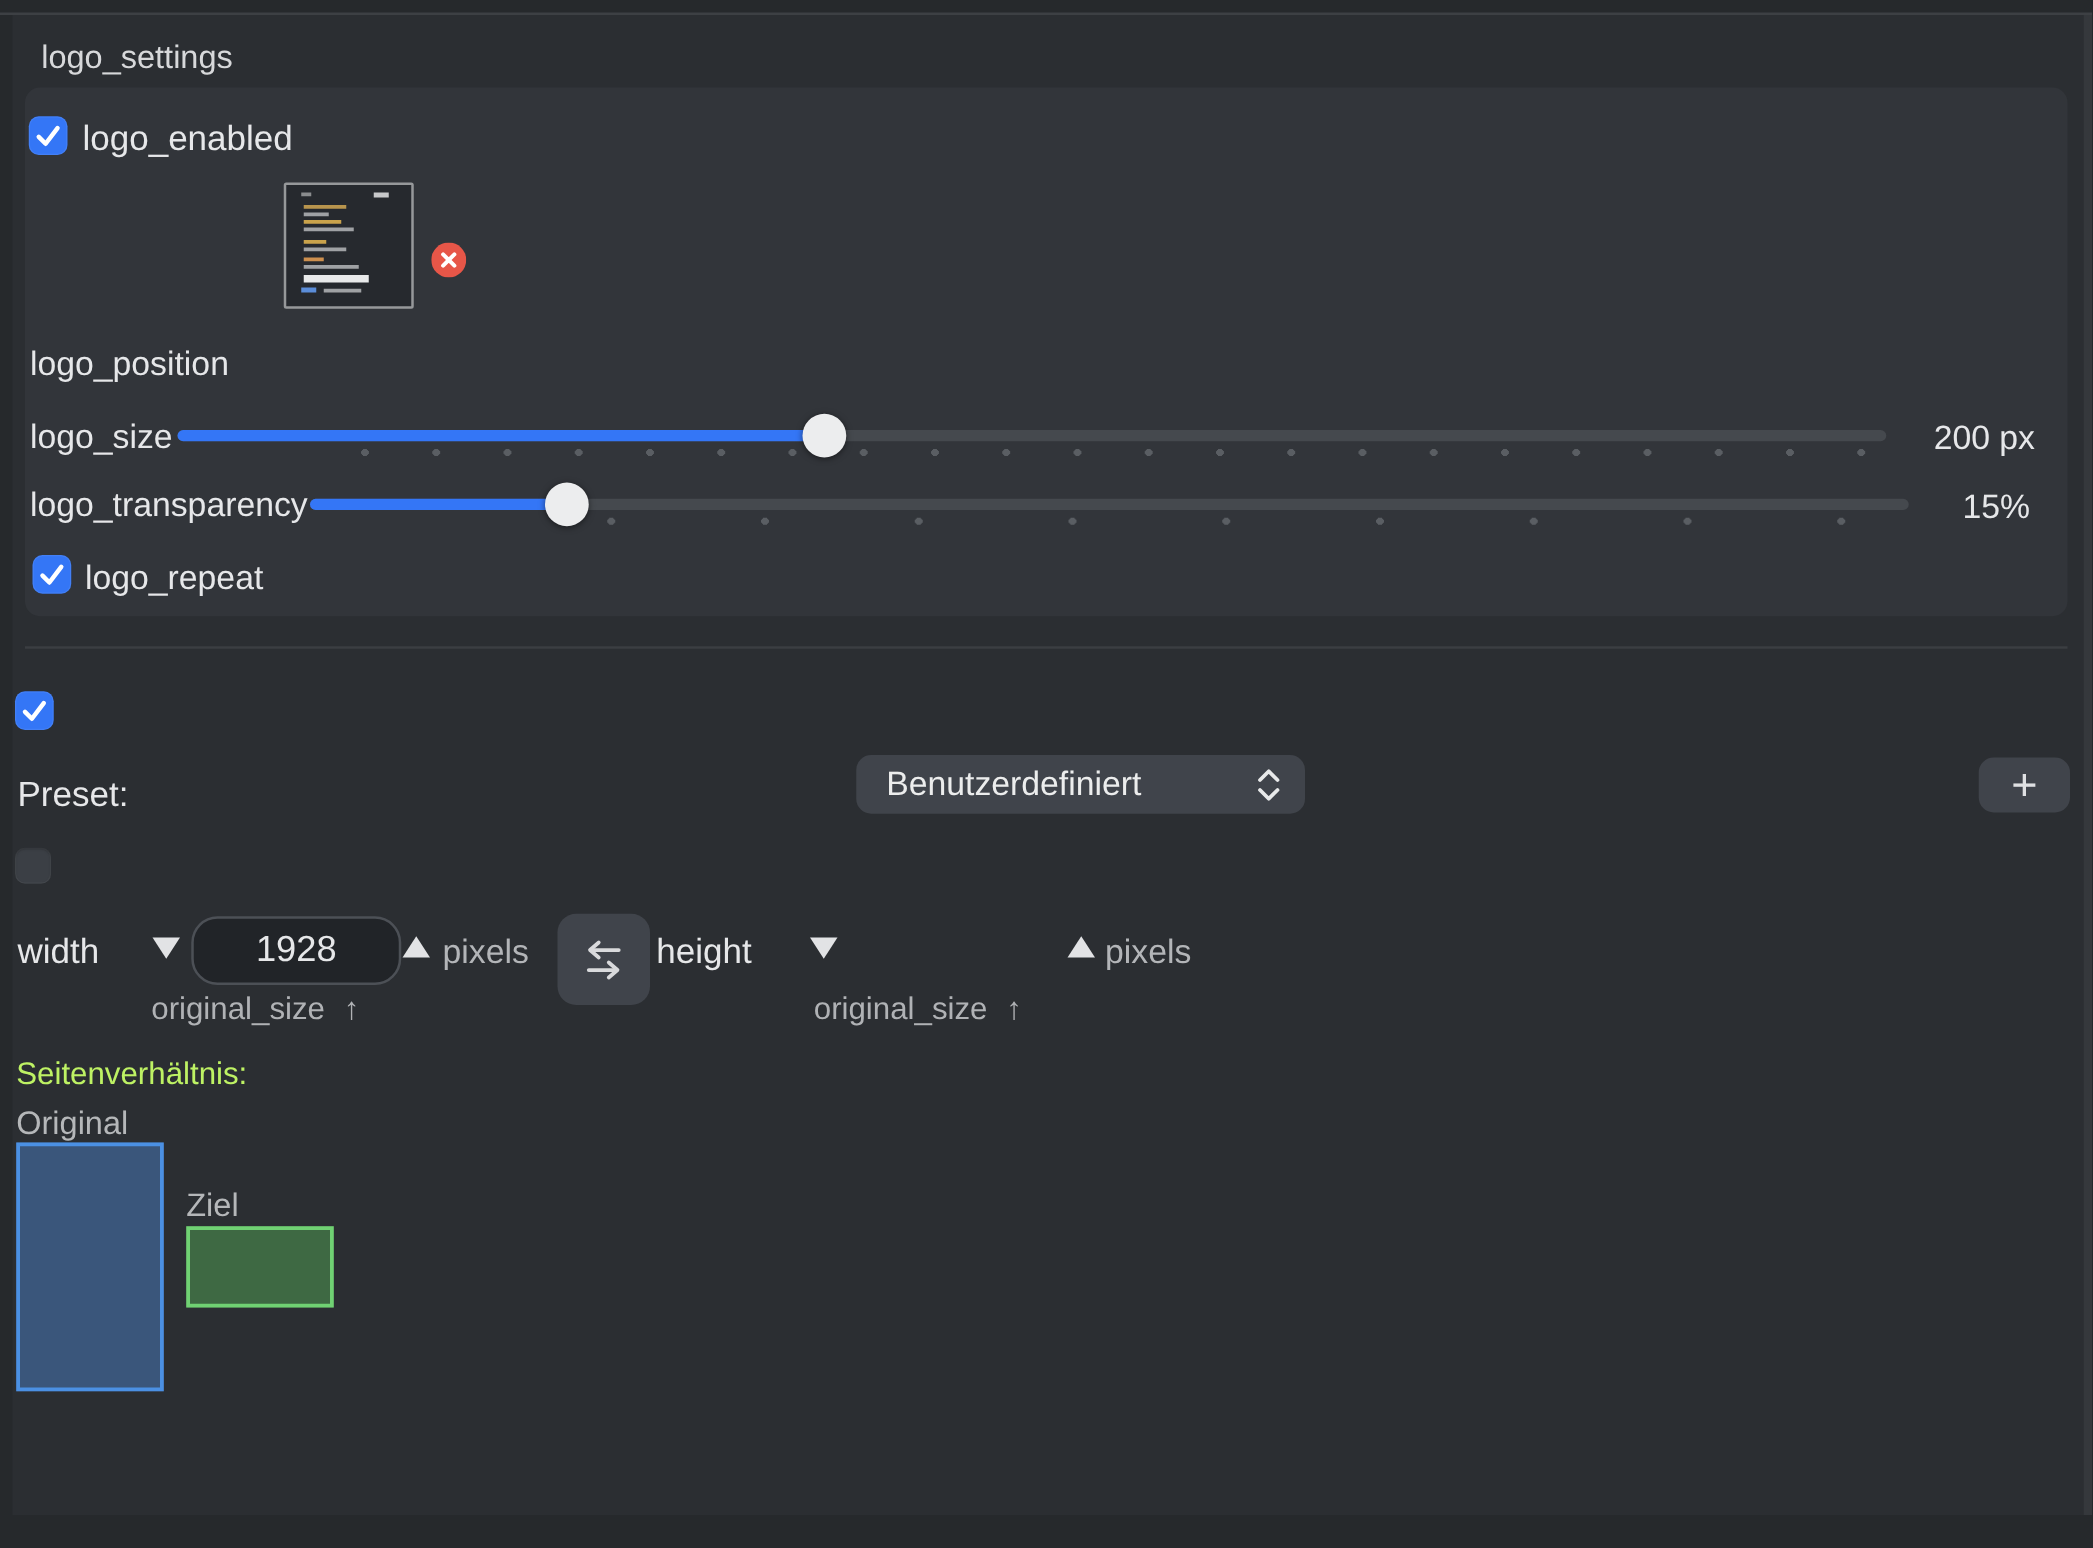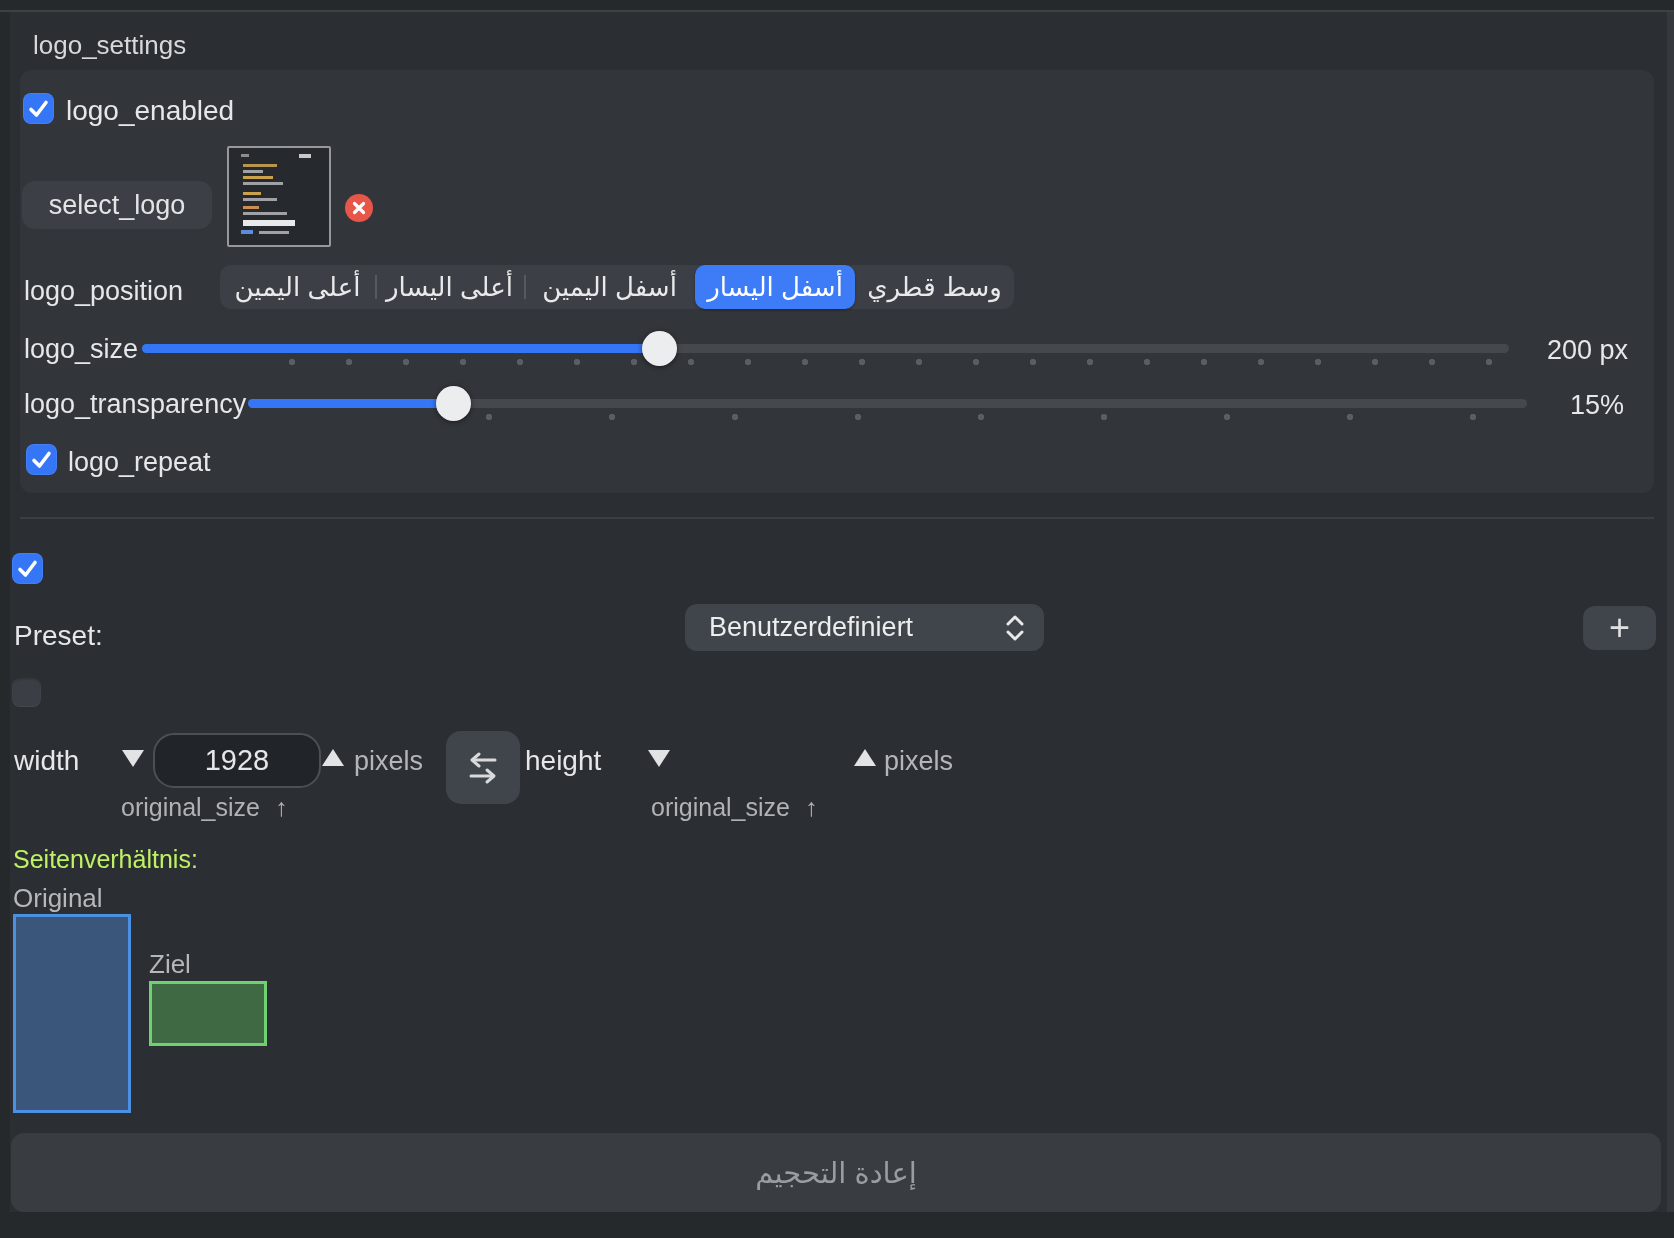--- a/index.html
+++ b/index.html
@@ -88,41 +88,29 @@
 
   <div class="abs groupbox"></div>
 
   <div class="abs cb" style="left:23px;top:93px;">
     <svg width="31" height="31" viewBox="0 0 31 31">
       <path d="M8 16.5 L13.5 22 L23 9.5" stroke="#ffffff" stroke-width="3.6" fill="none" stroke-linecap="round" stroke-linejoin="round"></path>
     </svg>
   </div>
   <div class="abs lbl" style="left:66px;top:95px;font-size:28px;">logo_enabled</div>
 
-  <div class="abs btn" style="left:22px;top:181px;width:190px;height:48px;font-size:27px;">
-    <span>select_logo</span>
-  </div>
   <div class="abs thumb"></div>
   <div class="abs redx">
     <svg width="28" height="28" viewBox="0 0 28 28">
       <circle cx="14" cy="14" r="14" fill="#e75648"></circle>
       <path d="M9.5 9.5 L18.5 18.5 M18.5 9.5 L9.5 18.5" stroke="#ffffff" stroke-width="3.2" stroke-linecap="round"></path>
     </svg>
   </div>
 
   <div class="abs lbl" style="left:24px;top:276px;">logo_position</div>
-  <div class="abs segctrl">
-    <div class="seg" style="width:155px;">أعلى اليمين</div>
-    <div class="seg" style="width:149px;">أعلى اليسار</div>
-    <div class="seg" style="width:171px;">أسفل اليمين</div>
-    <div class="seg selected" style="width:160px;">أسفل اليسار</div>
-    <div class="seg" style="width:159px;">وسط قطري</div>
-    <div class="seg-sep" style="left:155px;"></div>
-    <div class="seg-sep" style="left:304px;"></div>
-  </div>
 
   <div class="abs lbl" style="left:24px;top:334px;">logo_size</div>
   <div class="abs track" style="left:142px;top:344px;width:1367px;">
     <div class="fill" style="width:517px;"></div>
   </div>
   <div class="abs ticks" style="left:288px;top:356px;width:1221px;height:12px;background-size:57px 12px;"></div>
   <div class="abs thumb-knob" style="left:642px;top:331px;"></div>
   <div class="abs lbl" style="right:46px;top:335px;">200 px</div>
 
   <div class="abs lbl" style="left:24px;top:389px;">logo_transparency</div>
@@ -190,18 +178,15 @@
     <span>original_size</span>
     <span style="margin-left:8px;">↑</span>
   </div>
 
   <div class="abs" style="left:13px;top:845px;font-size:25px;color:#bef264;">Seitenverhältnis:</div>
   <div class="abs" style="left:13px;top:883px;font-size:26px;color:#b5b7b9;font-weight:500;">Original</div>
   <div class="abs rect-original"></div>
   <div class="abs" style="left:149px;top:949px;font-size:26px;color:#b5b7b9;font-weight:500;">Ziel</div>
   <div class="abs rect-target"></div>
 
-  <div class="abs resize-btn">
-    <span>إعادة التحجيم</span>
-  </div>
   <div class="abs bottom-strip"></div>
 
 </div>
 
 </body></html>

